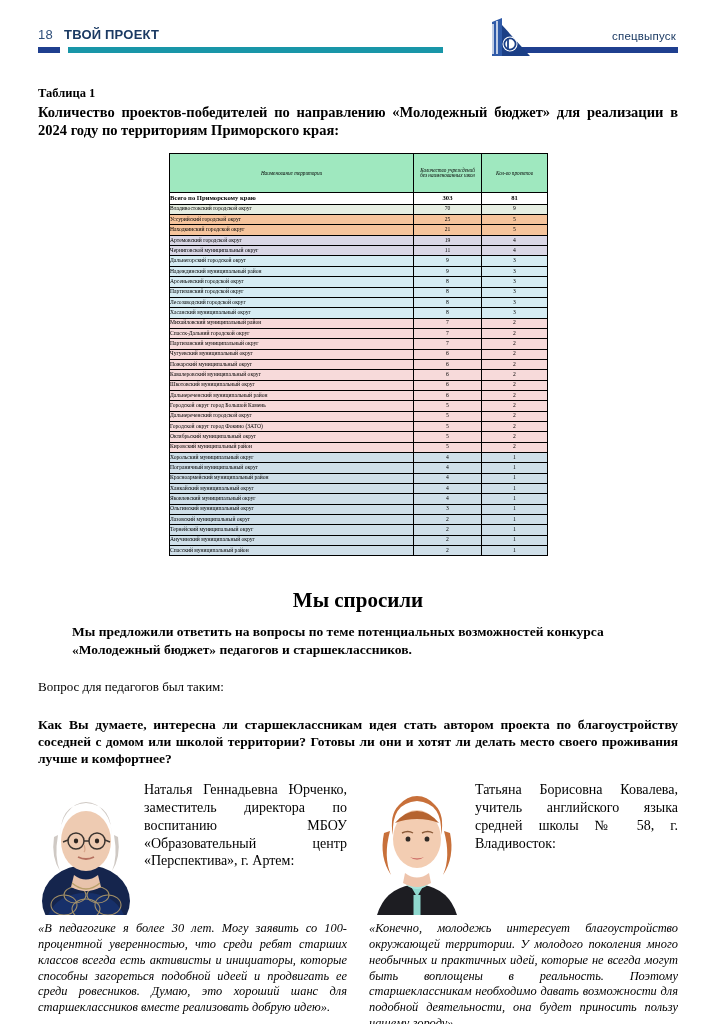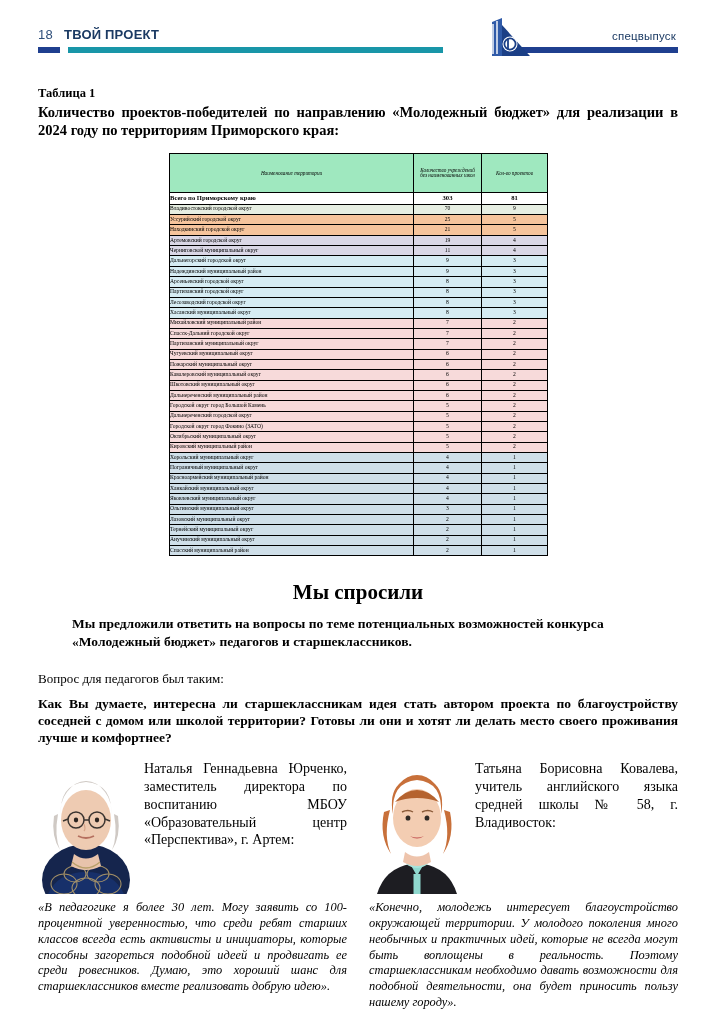--- a/index.html
+++ b/index.html
@@ -157,39 +157,39 @@
   tr.r-lav td    { background: #dad7e6; }
   tr.r-blue td   { background: #d6ecf3; }
   tr.r-pink td   { background: #f7dada; }
   tr.r-steel td  { background: #cfdfe9; }
 
   
   .h-asked {
     text-align: center;
     font-size: 21px;
     font-weight: bold;
-    margin-top: 24px;
+    margin-top: 32px;
   }
   .p-lead {
     text-align: left;
     font-size: 13.5px;
     font-weight: bold;
     line-height: 1.3;
     margin: 10px 34px 0 34px;
   }
   .p-q-intro {
     font-size: 13px;
     margin-top: 20px;
   }
   .p-question {
     font-size: 13.5px;
     font-weight: bold;
     line-height: 1.28;
     text-align: justify;
-    margin-top: 8px;
+    margin-top: 21px;
   }
 
   
   .cols {
     display: flex;
     gap: 22px;
     margin-top: 14px;
   }
   .col { width: 309px; }
   .intro-block {

